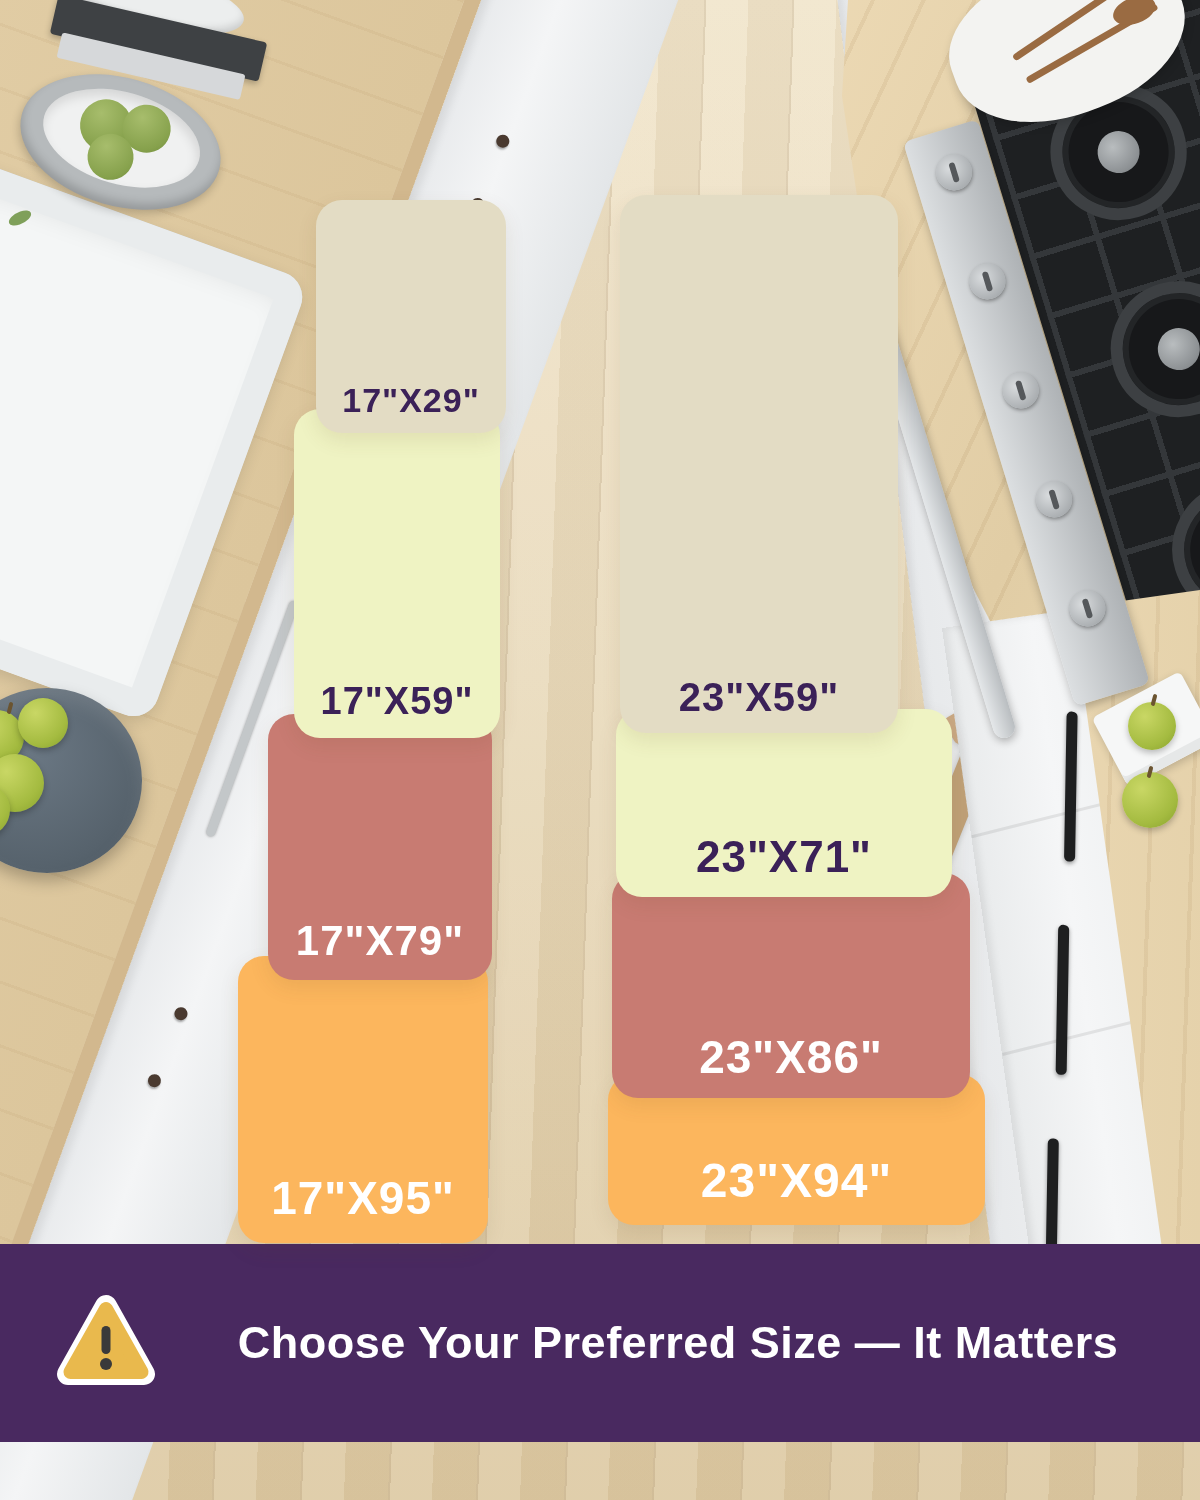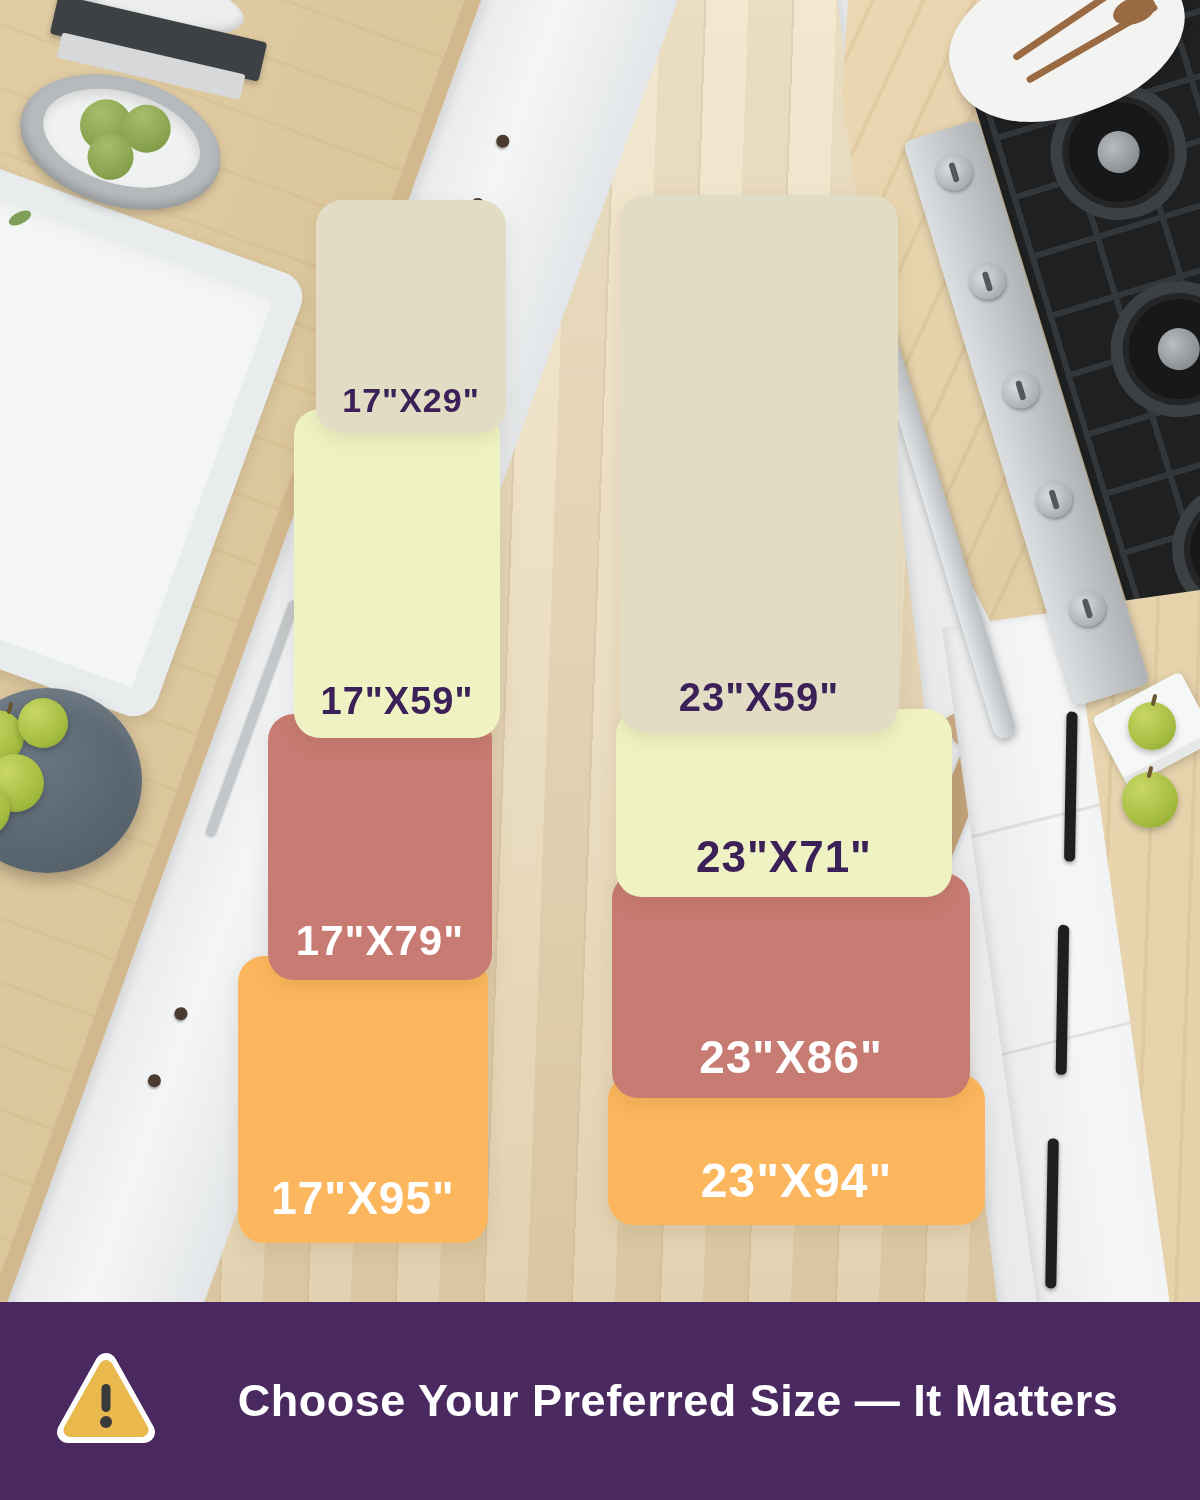--- a/index.html
+++ b/index.html
@@ -113,21 +113,21 @@
   .stool .bar-a{position:absolute;left:-6px;top:44px;width:160px;height:30px;background:#c9a883;border-radius:6px;transform:rotate(-38deg);box-shadow:0 3px 6px rgba(0,0,0,.2);}
   .stool .bar-b{position:absolute;left:6px;top:70px;width:30px;height:270px;background:#bfa077;border-radius:6px;transform:rotate(14deg);box-shadow:0 3px 6px rgba(0,0,0,.2);}
   
   .seg{
     position:absolute;border-radius:26px;display:flex;align-items:flex-end;justify-content:center;
     box-shadow:0 8px 20px rgba(95,65,25,0.10);
   }
   .seg-label{font-weight:700;letter-spacing:1px;line-height:1;}
   
   .banner{
-    position:absolute;left:0;top:1302px;width:1200px;height:198px;z-index:10;
+    position:absolute;left:0;top:1244px;width:1200px;height:198px;z-index:10;
     display:flex;align-items:center;gap:34px;padding-left:56px;box-sizing:border-box;
   }
   .banner-text{flex:1;text-align:center;padding-right:34px;color:#ffffff;font-weight:700;font-size:45px;letter-spacing:0.5px;}
   .warn-icon{width:100px;height:100px;flex:0 0 auto;}
 </style>
 </head>
 <body>
 
 <div class="stage">
 

